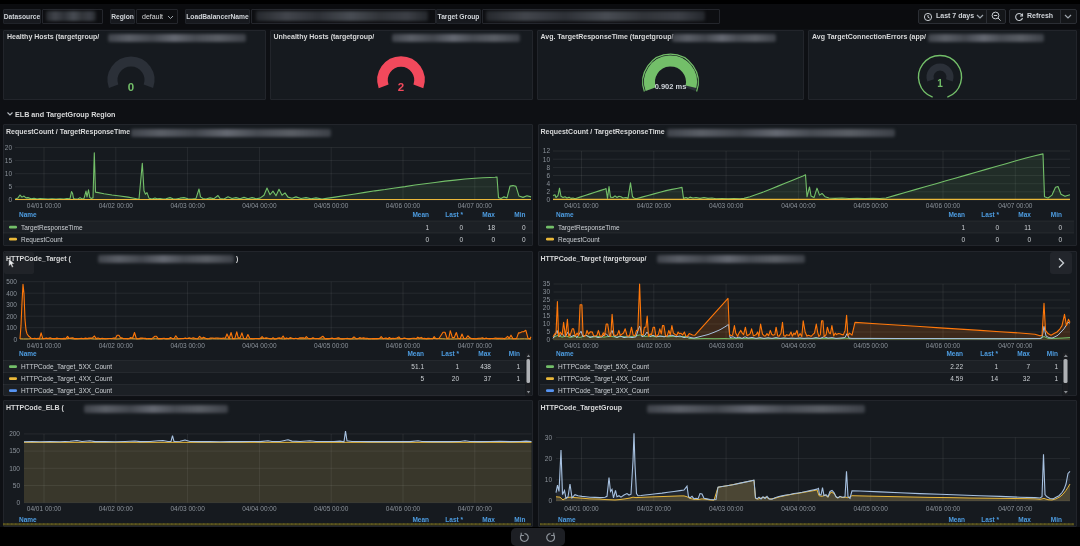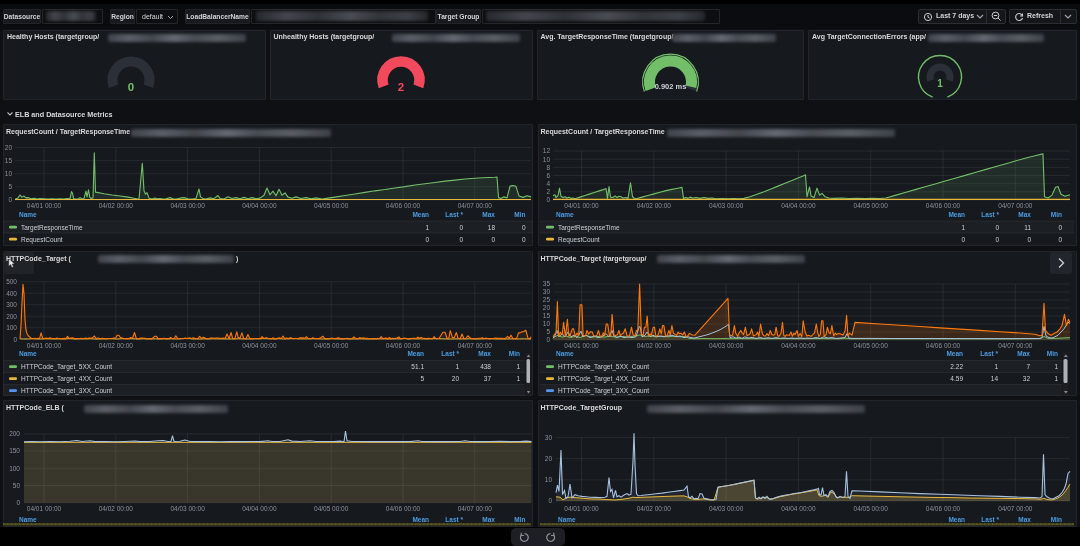--- a/index.html
+++ b/index.html
@@ -79,21 +79,21 @@
 <div class="ptitle" style="left:812px;top:33px">Avg TargetConnectionErrors (app/</div>
 <div class="blur" style="left:928px;top:33.5px;width:116px;height:8px"></div>
 <svg class="abs" style="left:808px;top:30px" width="268.5" height="70">
     <path d="M 122.60 50.42 A 10 10 0 1 1 141.40 50.42" stroke="#2b3038" stroke-width="7" fill="none"></path>
     <path d="M 124.65 67.20 A 21.5 21.5 0 1 1 139.35 67.20" stroke="#73BF69" stroke-width="1.4" fill="none"></path>
     <text x="132" y="57" font-size="10" font-weight="700" fill="#73BF69" text-anchor="middle" font-family="Liberation Sans">1</text>
   </svg>
 <svg class="abs" style="left:6px;top:110px" width="8" height="8">
     <path d="M1.5 2.5 L4 5 L6.5 2.5" stroke="#b6bbc1" stroke-width="1.1" fill="none"></path>
   </svg>
-<div class="abs" style="left:15px;top:109.5px;font-size:7.2px;font-weight:700;color:#d8d9da">ELB and Datasource Metrics</div>
+<div class="abs" style="left:15px;top:109.5px;font-size:7.2px;font-weight:700;color:#d8d9da">ELB and TargetGroup Region</div>
 <div class="panel" style="left:3px;top:124px;width:530px;height:122px"></div>
 <div class="ptitle" style="left:6px;top:128px">RequestCount / TargetResponseTime</div>
 <div class="blur" style="left:131px;top:128.5px;width:200px;height:8px"></div>
 <svg class="abs" style="left:0;top:0" width="540" height="250">
     <line x1="15" y1="147.5" x2="531" y2="147.5" stroke="rgba(255,255,255,0.07)" stroke-width="1"></line>
     <line x1="15" y1="160.6" x2="531" y2="160.6" stroke="rgba(255,255,255,0.07)" stroke-width="1"></line>
     <line x1="15" y1="173.7" x2="531" y2="173.7" stroke="rgba(255,255,255,0.07)" stroke-width="1"></line>
     <line x1="15" y1="186.8" x2="531" y2="186.8" stroke="rgba(255,255,255,0.07)" stroke-width="1"></line>
     <line x1="15" y1="200.0" x2="531" y2="200.0" stroke="rgba(255,255,255,0.07)" stroke-width="1"></line>
     <line x1="44.0" y1="147.5" x2="44.0" y2="200.0" stroke="rgba(255,255,255,0.07)" stroke-width="1"></line>

